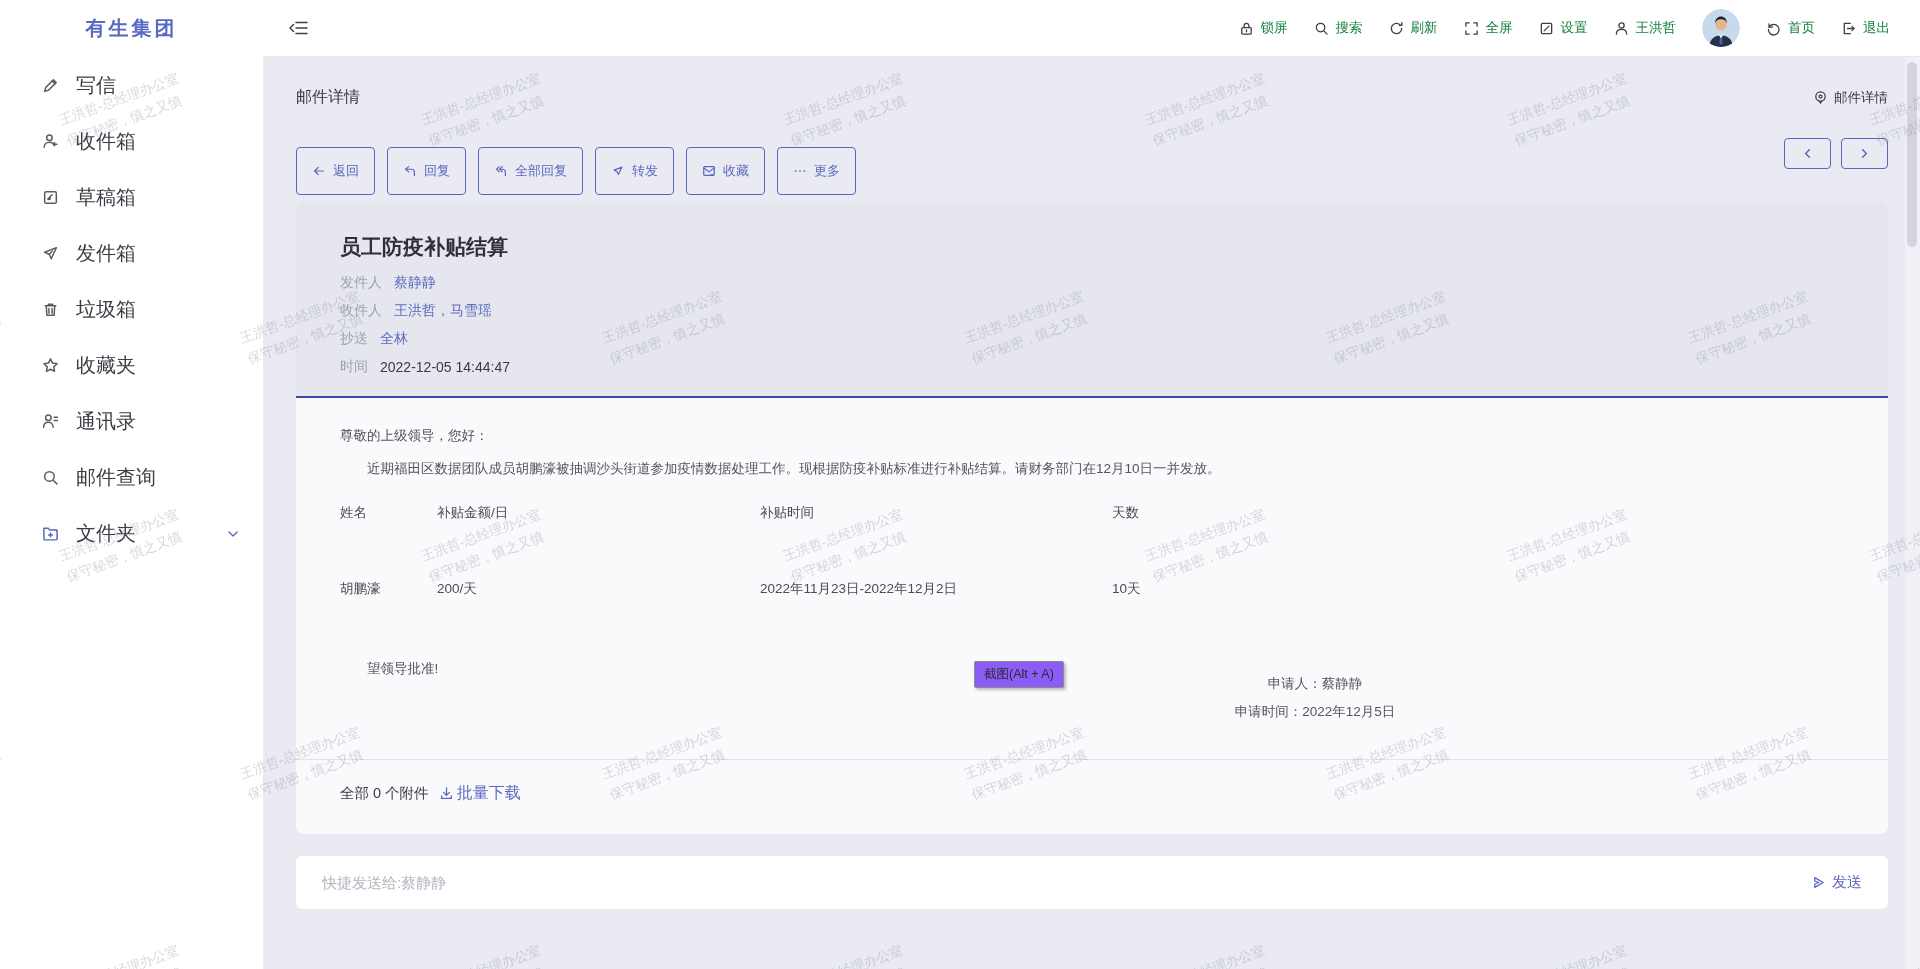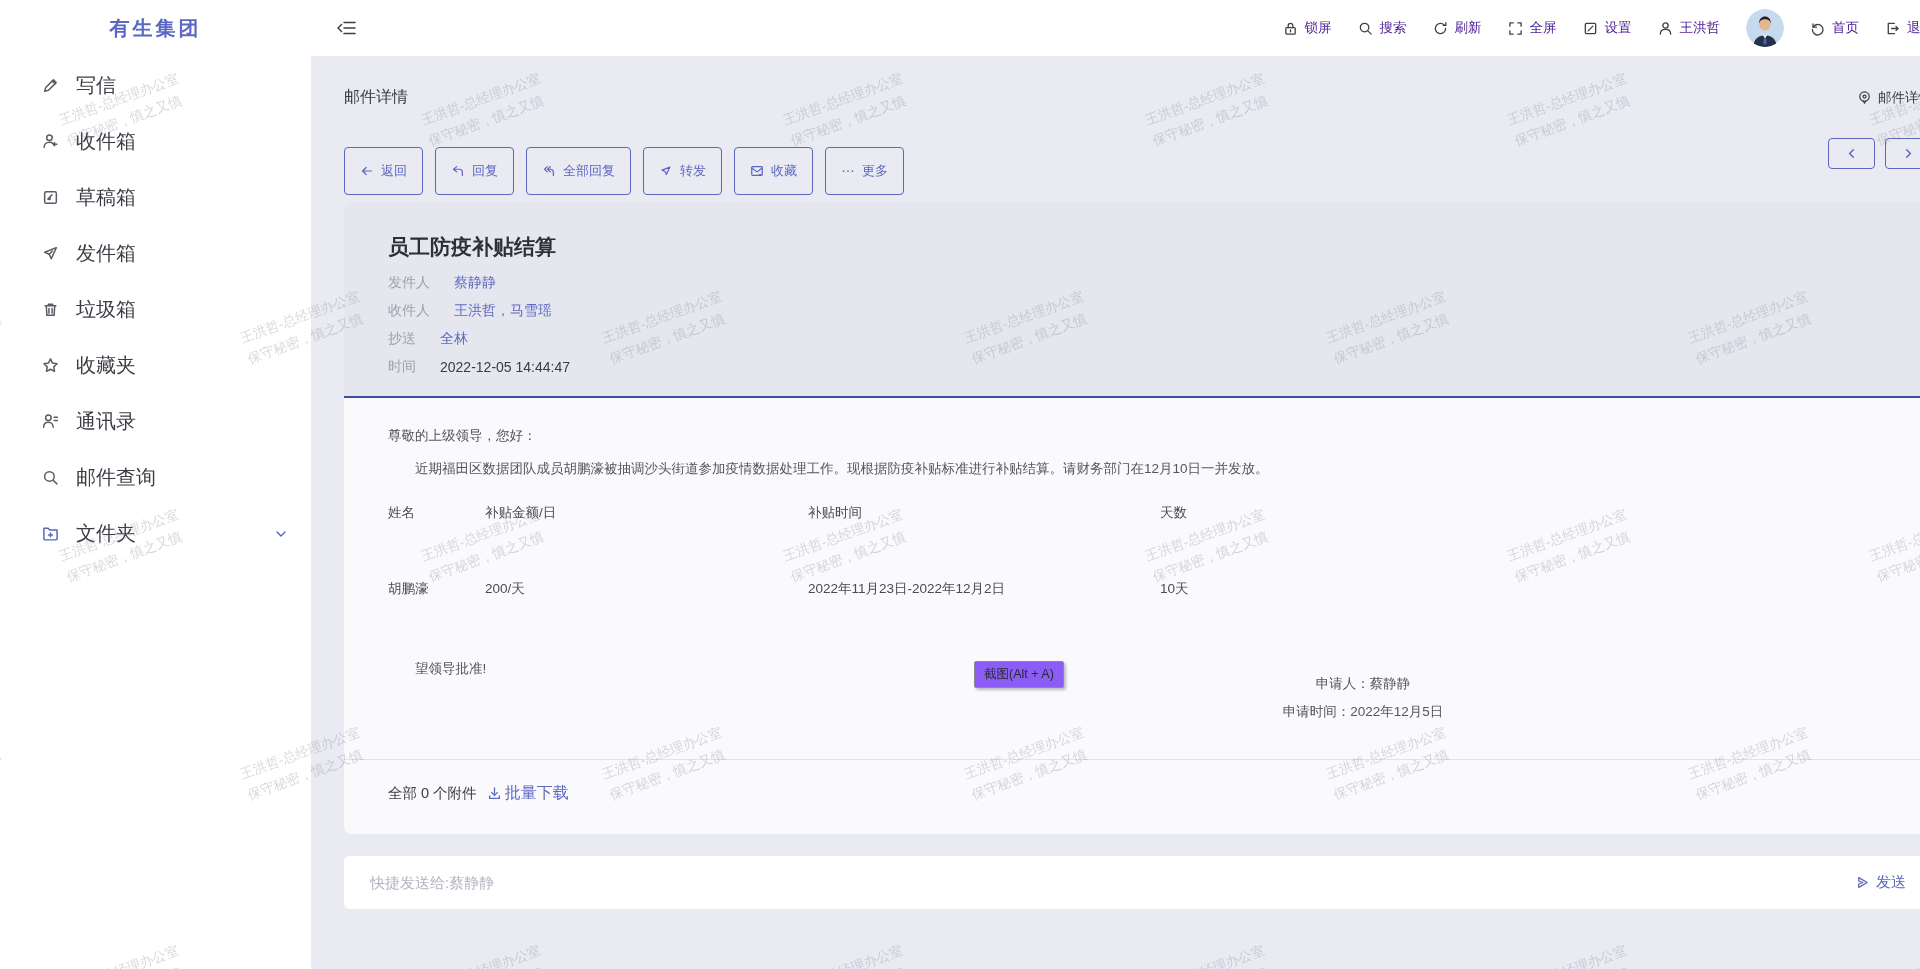--- a/index.html
+++ b/index.html
@@ -1,39 +1,39 @@
 <!DOCTYPE html>
 <html><head>
 <meta charset="utf-8">
 <style>
   * { margin:0; padding:0; box-sizing:border-box; }
   html,body { width:1920px; height:969px; overflow:hidden; }
   body { font-family:"Liberation Sans","DejaVu Sans",sans-serif; background:#fff; color:#3a3b42; }
   .app { display:flex; width:1920px; height:969px; position:relative; }
 
   
-  .sidebar { width:311px; background:#fff; flex:none; z-index:2; }
+  .sidebar { width:263px; background:#fff; flex:none; z-index:2; }
   .logo { height:57px; display:flex; align-items:center; justify-content:center;
           color:#5a68c5; font-size:20px; font-weight:600; letter-spacing:3px; }
   .nav-item { height:56px; display:flex; align-items:center; gap:17px; padding-left:42px;
               font-size:20px; color:#3c3d44; cursor:pointer; }
   .nav-item svg { width:17px; height:17px; stroke:#5a5b64; fill:none; stroke-width:1.4;
                   stroke-linecap:round; stroke-linejoin:round; flex:none; }
   .nav-item.accent svg { stroke:#5a66be; }
   .nav-chevron { margin-left:auto; margin-right:24px; }
   .nav-chevron svg { width:12px; height:12px; stroke:#8a8b94; }
 
   
   .main { flex:1; display:flex; flex-direction:column; background:#eaebf2; position:relative; }
   .topbar { height:57px; background:#fff; display:flex; align-items:center;
             padding:0 30px 0 26px; flex:none; border-bottom:1px solid #e7e8ee; }
   .collapse-btn { cursor:pointer; display:flex; align-items:center; }
   .collapse-btn svg { width:19px; height:16px; stroke:#3f4048; fill:none; stroke-width:1.5; stroke-linecap:round; }
   .tb-actions { margin-left:auto; display:flex; align-items:center; gap:26px; }
-  .tb-item { display:flex; align-items:center; gap:7px; font-size:13.5px; color:#4c1d95; cursor:pointer; }
+  .tb-item { display:flex; align-items:center; gap:7px; font-size:13.5px; color:#15803d; cursor:pointer; }
   .tb-item svg { width:15px; height:15px; stroke:#3f4048; fill:none; stroke-width:1.4;
                  stroke-linecap:round; stroke-linejoin:round; }
   .avatar { width:38px; height:38px; border-radius:50%; overflow:hidden; cursor:pointer; flex:none; }
 
   
   .content { flex:1; padding:0 32px 0 33px; position:relative; }
   .page-head { display:flex; align-items:center; justify-content:space-between; margin-top:30px; }
   .page-title { font-size:16px; font-weight:500; color:#3a3b42; }
   .crumb { display:flex; align-items:center; gap:6px; font-size:13.5px; color:#3c3d45; }
   .crumb svg { width:15px; height:15px; stroke:#3c3d45; fill:none; stroke-width:1.3; }
@@ -47,21 +47,21 @@
                stroke-linecap:round; stroke-linejoin:round; }
   .pager { display:flex; gap:10px; margin-top:-9px; }
   .p-btn { width:47px; height:31px; border:1px solid #5b66bf; border-radius:4px;
            display:flex; align-items:center; justify-content:center; cursor:pointer; background:transparent; }
   .p-btn svg { width:11px; height:11px; stroke:#5b66bf; fill:none; stroke-width:1.6; stroke-linecap:round; }
 
   
   .mail-card { margin-top:7px; border-radius:8px; overflow:hidden; }
   .mail-head { background:#e6e7ee; padding:31px 44px 20px; }
   .subject { font-size:21px; font-weight:700; color:#2e2f36; margin-bottom:13px; }
-  .meta-row { display:flex; align-items:center; gap:24px; font-size:14px; margin-top:10px; }
+  .meta-row { display:flex; align-items:center; gap:12px; font-size:14px; margin-top:10px; }
   .meta-label { color:#9fa2ad; }
   .meta-link { color:#5d6ac1; cursor:pointer; }
   .meta-plain { color:#3a3b42; }
   .head-divider { height:2px; background:#3d4ba8; }
   .mail-body { background:#fafafc; padding:29px 44px 0; font-size:13.5px; color:#54555d; }
   .greeting { margin-bottom:13px; }
   .paragraph { text-indent:2em; line-height:1.6; }
   .subsidy-table { border-collapse:collapse; margin-top:24px; width:1500px; table-layout:fixed; }
   .subsidy-table th { text-align:left; font-weight:400; color:#4a4b53; font-size:13.5px; padding:0; }
   .subsidy-table td { padding:58px 0 0; color:#4a4b53; font-size:13.5px; }

